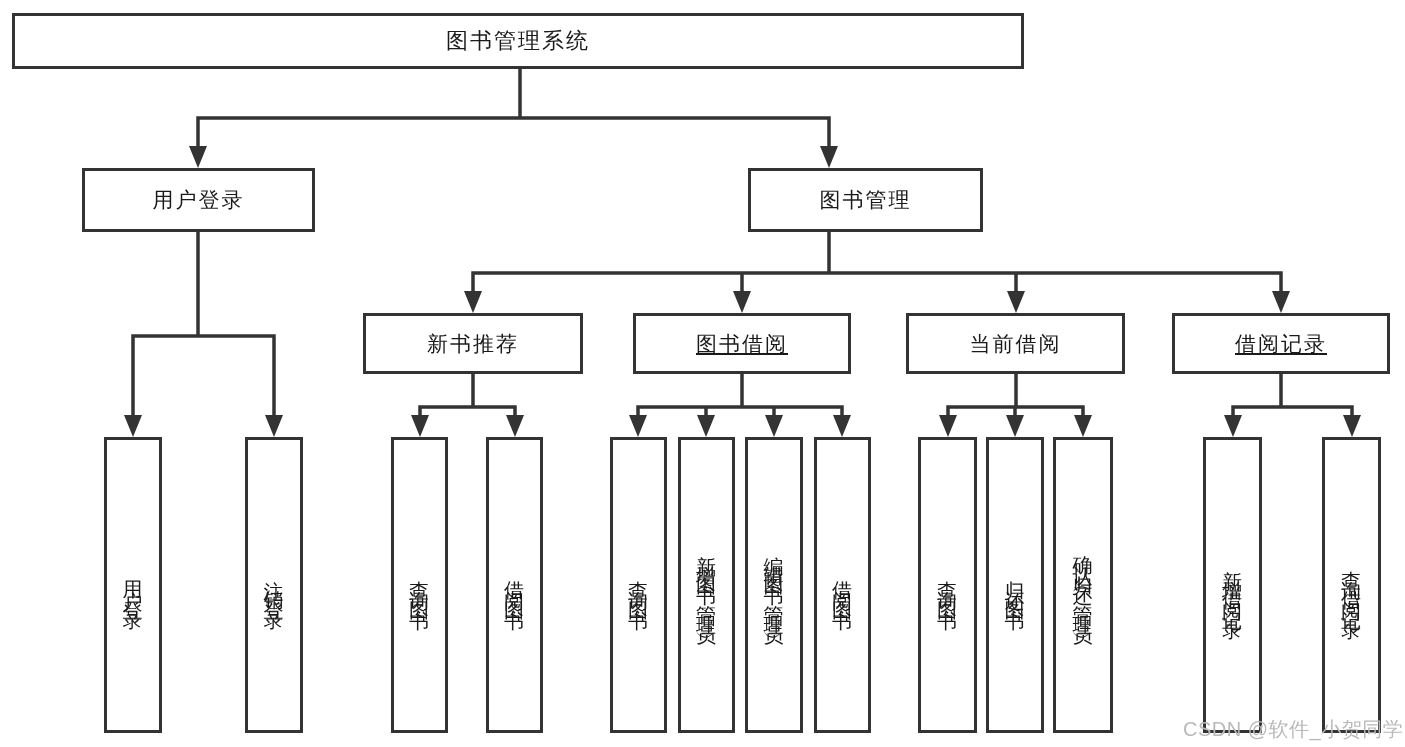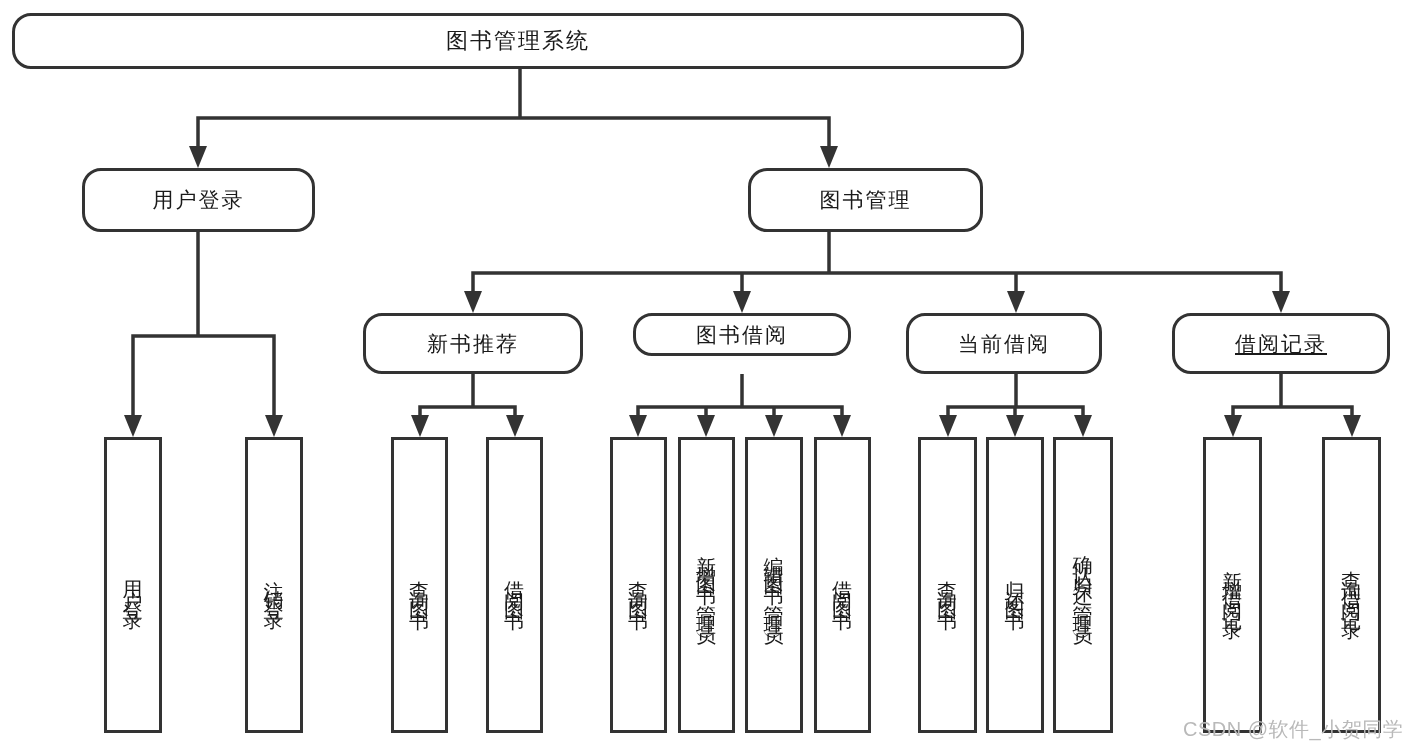--- a/index.html
+++ b/index.html
@@ -23,21 +23,21 @@
   svg.connectors polygon{fill:var(--line);}
   .hbox,.vbox{
     position:absolute;
     box-sizing:border-box;
     border:3px solid var(--border);
     background:#ffffff;
     z-index:2;
   }
   .hbox{
     display:flex;align-items:center;justify-content:center;
-    font-size:21px;letter-spacing:2px;border-radius:19px;
+    font-size:21px;letter-spacing:2px;
   }
   .hbox.root{font-size:22px;}
   .vbox{top:437px;height:296px;}
   .vbox > span{
     position:absolute;top:50%;left:50%;
     transform:translate(-50%,-50%);
     writing-mode:vertical-rl;
     text-orientation:mixed;
     white-space:nowrap;
     font-size:20px;
@@ -95,22 +95,22 @@
       <polygon points="1343,415 1361,415 1352,437"></polygon>
     </g>
   </svg>
 
   <div class="hbox root" style="left:12px;top:13px;width:1012px;height:56px;">图书管理系统</div>
 
   <div class="hbox" style="left:82px;top:168px;width:233px;height:64px;">用户登录</div>
   <div class="hbox" style="left:712px;top:168px;width:235px;height:64px;margin-left:36px;">图书管理</div>
 
   <div class="hbox" style="left:363px;top:313px;width:220px;height:61px;">新书推荐</div>
-  <div class="hbox" style="left:633px;top:313px;width:218px;height:43px;">图书借阅</div>
-  <div class="hbox" style="left:906px;top:313px;width:196px;height:61px;">当前借阅</div>
+  <div class="hbox" style="left:633px;top:313px;width:218px;height:61px;text-decoration:underline;">图书借阅</div>
+  <div class="hbox" style="left:906px;top:313px;width:219px;height:61px;">当前借阅</div>
   <div class="hbox" style="left:1172px;top:313px;width:218px;height:61px;text-decoration:underline;">借阅记录</div>
 
   <div class="vbox" style="left:104px;width:58px;">
     <span>用户登录</span>
   </div>
   <div class="vbox" style="left:245px;width:58px;">
     <span>注销登录</span>
   </div>
 
   <div class="vbox" style="left:391px;width:57px;">

